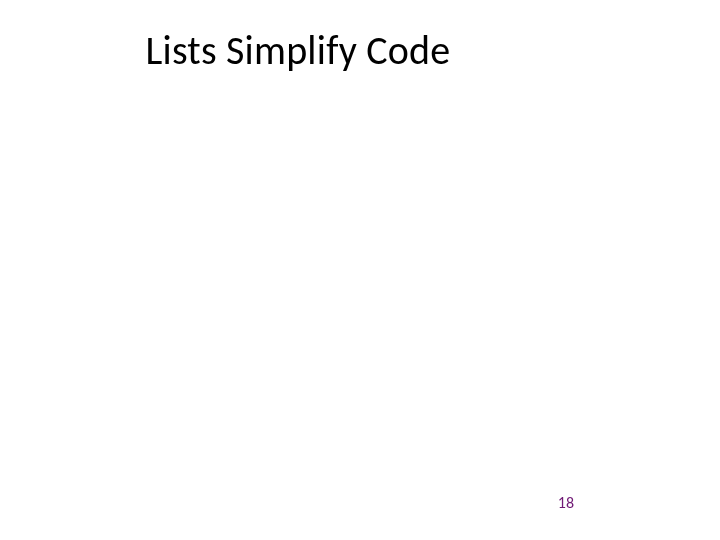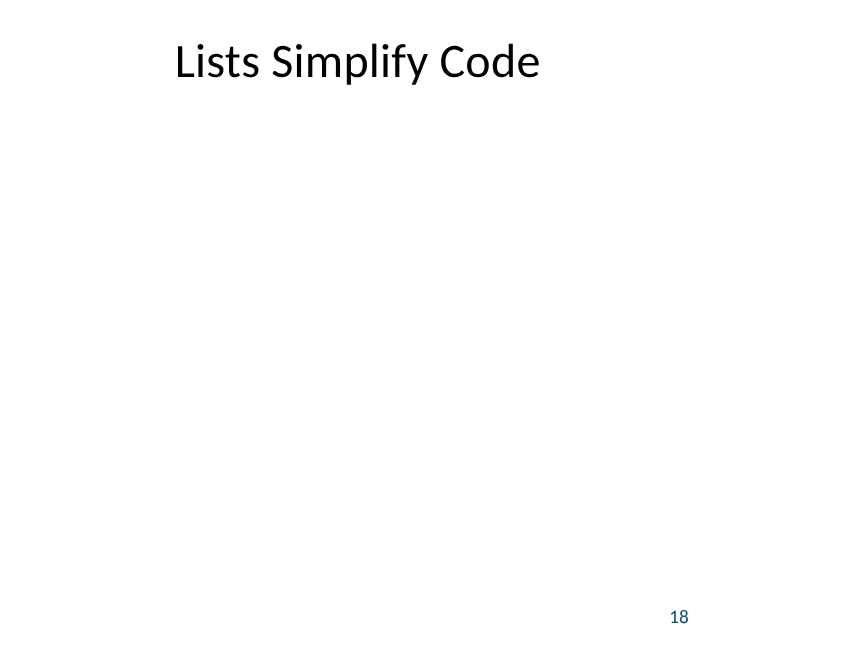--- a/index.html
+++ b/index.html
@@ -58,23 +58,23 @@
   }
   ul.level2 > li::before {
     content: "–";
     position: absolute;
     left: 0;
     top: 0;
   }
   .pagenum {
     position: absolute;
     right: 22px;
-    bottom: 16px;
+    bottom: 28px;
     font-size: 16px;
-    color: #0c4a6e;
+    color: #701a75;
   }
 </style>
 </head>
 <body>
 
 <div class="slide">
 
   <div class="title">Lists Simplify Code</div>
 
 

